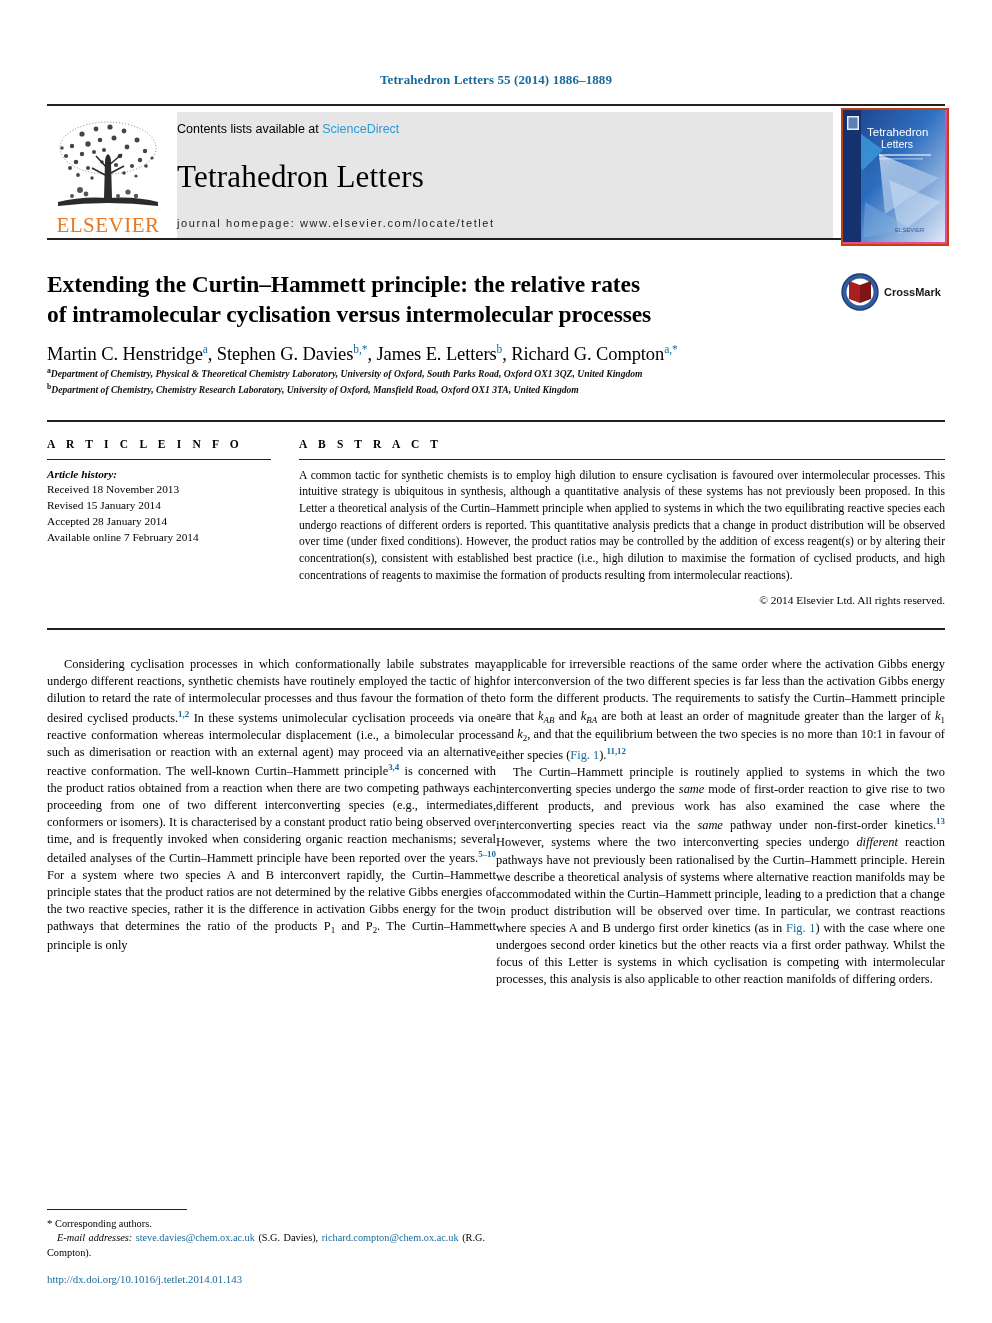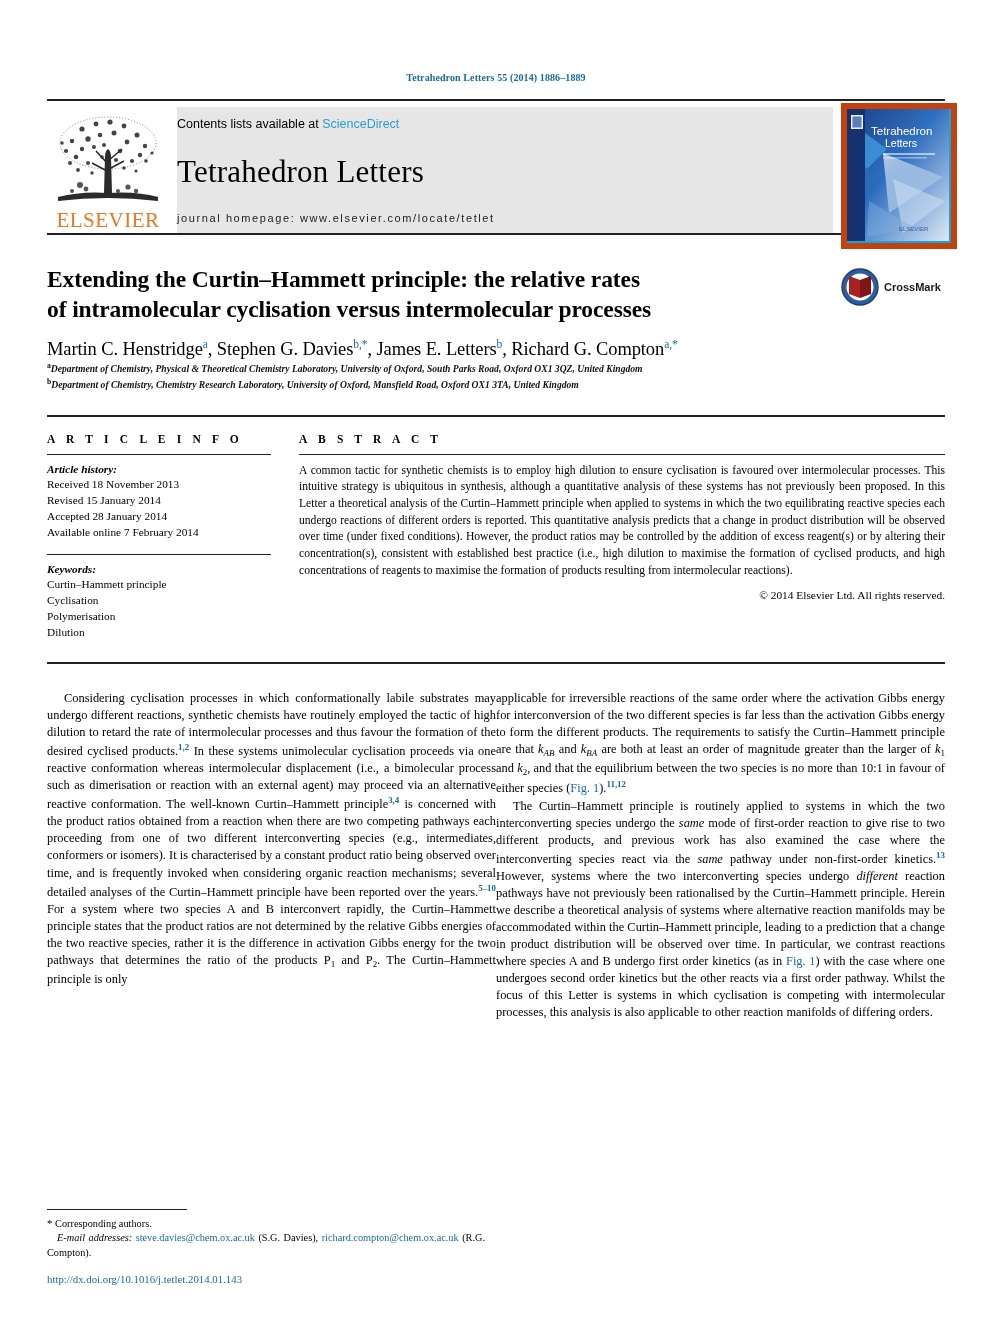--- a/index.html
+++ b/index.html
@@ -20,21 +20,21 @@
     width: 992px;
     height: 1323px;
     box-sizing: border-box;
     padding: 0 47px;
   }
 
   
   .running-head {
     text-align: center;
     color: #1a6a9b;
-    font-size: 10px;
+    font-size: 13px;
     font-weight: bold;
     letter-spacing: .1px;
     padding-top: 72px;
   }
 
   
   .masthead {
     margin-top: 16px;
     border-top: 2.2px solid #231f20;
     padding-top: 6px;
@@ -95,22 +95,22 @@
     flex: 0 0 104px;
     width: 104px;
     position: relative;
   }
   .cover-inner {
     position: absolute;
     top: -4px;
     left: 0;
     width: 104px;
     height: 134px;
-    background: #0ea5e9;
-    border: 6px solid #c2410c;
+    background: #ec4899;
+    border: 2px solid #c2410c;
     overflow: hidden;
   }
   .masthead-rule {
     border-bottom: 2.2px solid #231f20;
     margin-top: 0px;
   }
 
   
   .title-block {
     margin-top: 30px;
@@ -416,28 +416,20 @@
 
     <div class="col-info">
       <div class="sec-head">A R T I C L E    I N F O</div>
       <div class="thin-rule"></div>
       <div class="info-label">Article history:</div>
       <div class="info-line">Received 18 November 2013</div>
       <div class="info-line">Revised 15 January 2014</div>
       <div class="info-line">Accepted 28 January 2014</div>
       <div class="info-line">Available online 7 February 2014</div>
 
-      <div class="keywords-block">
-        <div class="thin-rule"></div>
-        <div class="info-label">Keywords:</div>
-        <div class="info-line">Curtin–Hammett principle</div>
-        <div class="info-line">Cyclisation</div>
-        <div class="info-line">Polymerisation</div>
-        <div class="info-line">Dilution</div>
-      </div>
     </div>
 
     <div class="col-abstract">
       <div class="sec-head">A B S T R A C T</div>
       <div class="thin-rule"></div>
       <div class="abstract-body">A common tactic for synthetic chemists is to employ high dilution to ensure cyclisation is favoured over intermolecular processes. This intuitive strategy is ubiquitous in synthesis, although a quantitative analysis of these systems has not previously been proposed. In this Letter a theoretical analysis of the Curtin–Hammett principle when applied to systems in which the two equilibrating reactive species each undergo reactions of different orders is reported. This quantitative analysis predicts that a change in product distribution will be observed over time (under fixed conditions). However, the product ratios may be controlled by the addition of excess reagent(s) or by altering their concentration(s), consistent with established best practice (i.e., high dilution to maximise the formation of cyclised products, and high concentrations of reagents to maximise the formation of products resulting from intermolecular reactions).</div>
       <div class="copyright-line">© 2014 Elsevier Ltd. All rights reserved.</div>
     </div>
   </div>
 

